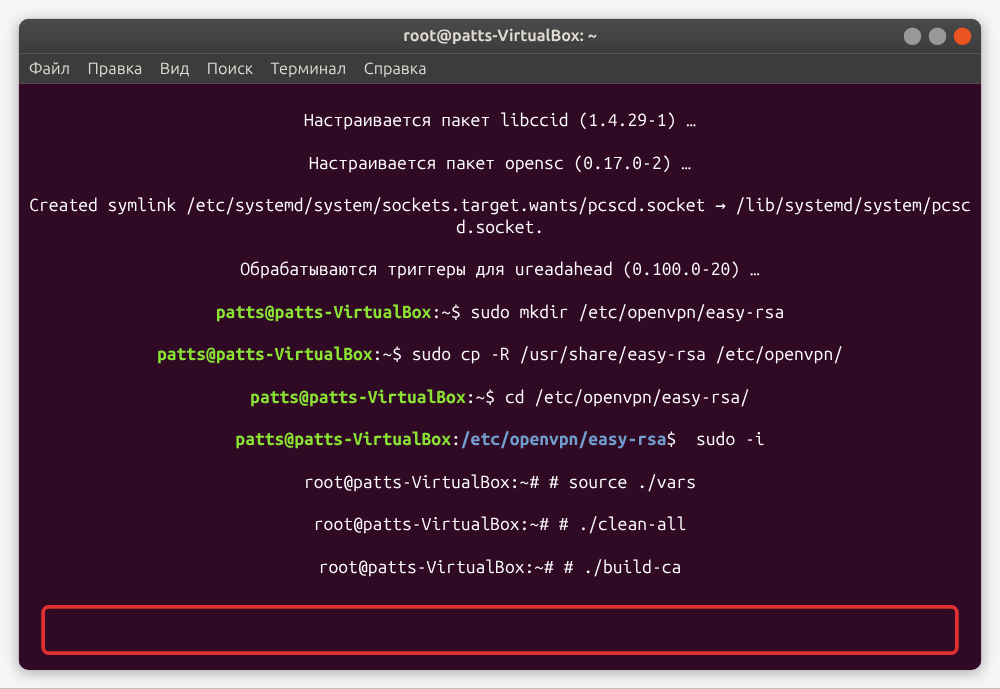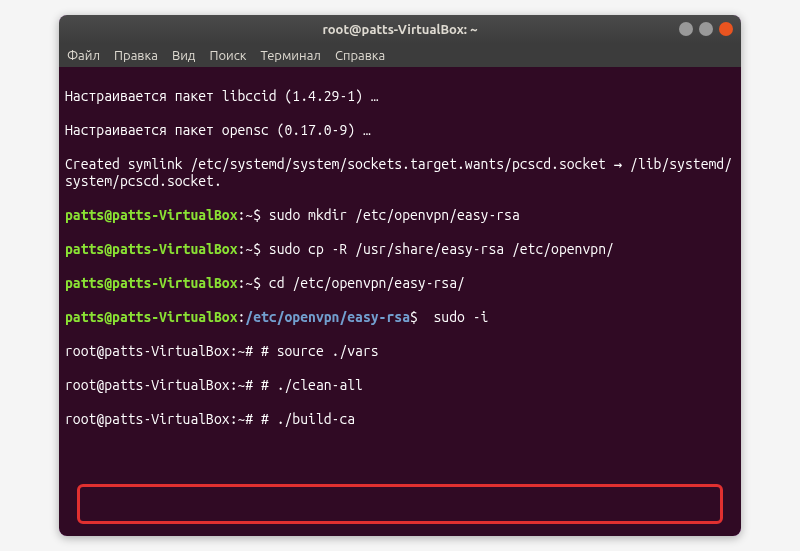--- a/index.html
+++ b/index.html
@@ -10,21 +10,21 @@
     body {
       background: #f5f5f5;
       display: flex;
       align-items: center;
       justify-content: center;
       width: 800px;
       height: 551px;
       font-family: "Ubuntu", "DejaVu Sans", sans-serif;
     }
     .window {
-      width: 682px;
+      width: 770px;
       height: 521px;
       background: #f0abfc;
       border-radius: 8px;
       overflow: hidden;
       box-shadow: 0 2px 10px rgba(0,0,0,0.3);
       position: relative;
     }
     .titlebar {
       background: linear-gradient(to bottom, #4a4a4a, #3c3c3c);
       height: 28px;
@@ -68,20 +68,21 @@
       background: #300a24;
       height: calc(100% - 52px);
       padding: 4px 6px;
       font-family: "Ubuntu Mono", "DejaVu Sans Mono", monospace;
       font-size: 14px;
       line-height: 17px;
       color: #ffffff;
       white-space: pre-wrap;
       word-break: break-all;
       overflow: hidden;
+      text-align: center;
     }
     .line {
       display: block;
     }
     .user { color: #8ae234; font-weight: bold; }
     .colon { color: #ffffff; }
     .path-home { color: #ffffff; }
     .path-blue { color: #729fcf; font-weight: bold; }
     .prompt-sym { color: #ffffff; }
     .cmd { color: #ffffff; }
@@ -112,22 +113,23 @@
   <div class="menubar">
     <span class="menu-item">Файл</span>
     <span class="menu-item">Правка</span>
     <span class="menu-item">Вид</span>
     <span class="menu-item">Поиск</span>
     <span class="menu-item">Терминал</span>
     <span class="menu-item">Справка</span>
   </div>
   <div class="terminal">
 <span class="line">Настраивается пакет libccid (1.4.29-1) …</span>
-<span class="line">Настраивается пакет opensc (0.17.0-9) …</span>
+<span class="line">Настраивается пакет opensc (0.17.0-2) …</span>
 <span class="line">Created symlink /etc/systemd/system/sockets.target.wants/pcscd.socket → /lib/systemd/system/pcscd.socket.</span>
+<span class="line">Обрабатываются триггеры для ureadahead (0.100.0-20) …</span>
 <span class="line"><span class="user">patts@patts-VirtualBox</span><span class="colon">:</span><span class="path-home">~</span><span class="prompt-sym">$ </span><span class="cmd">sudo mkdir /etc/openvpn/easy-rsa</span></span>
 <span class="line"><span class="user">patts@patts-VirtualBox</span><span class="colon">:</span><span class="path-home">~</span><span class="prompt-sym">$ </span><span class="cmd">sudo cp -R /usr/share/easy-rsa /etc/openvpn/</span></span>
 <span class="line"><span class="user">patts@patts-VirtualBox</span><span class="colon">:</span><span class="path-home">~</span><span class="prompt-sym">$ </span><span class="cmd">cd /etc/openvpn/easy-rsa/</span></span>
 <span class="line"><span class="user">patts@patts-VirtualBox</span><span class="colon">:</span><span class="path-blue">/etc/openvpn/easy-rsa</span><span class="prompt-sym">$ </span><span class="cmd"> sudo -i</span></span>
 <span class="line"><span class="root-prompt">root@patts-VirtualBox:~#</span><span class="cmd"> # source ./vars</span></span>
 <span class="line"><span class="root-prompt">root@patts-VirtualBox:~#</span><span class="cmd"> # ./clean-all</span></span>
 <span class="line"><span class="root-prompt">root@patts-VirtualBox:~#</span><span class="cmd"> # ./build-ca</span></span>
 
 
 

